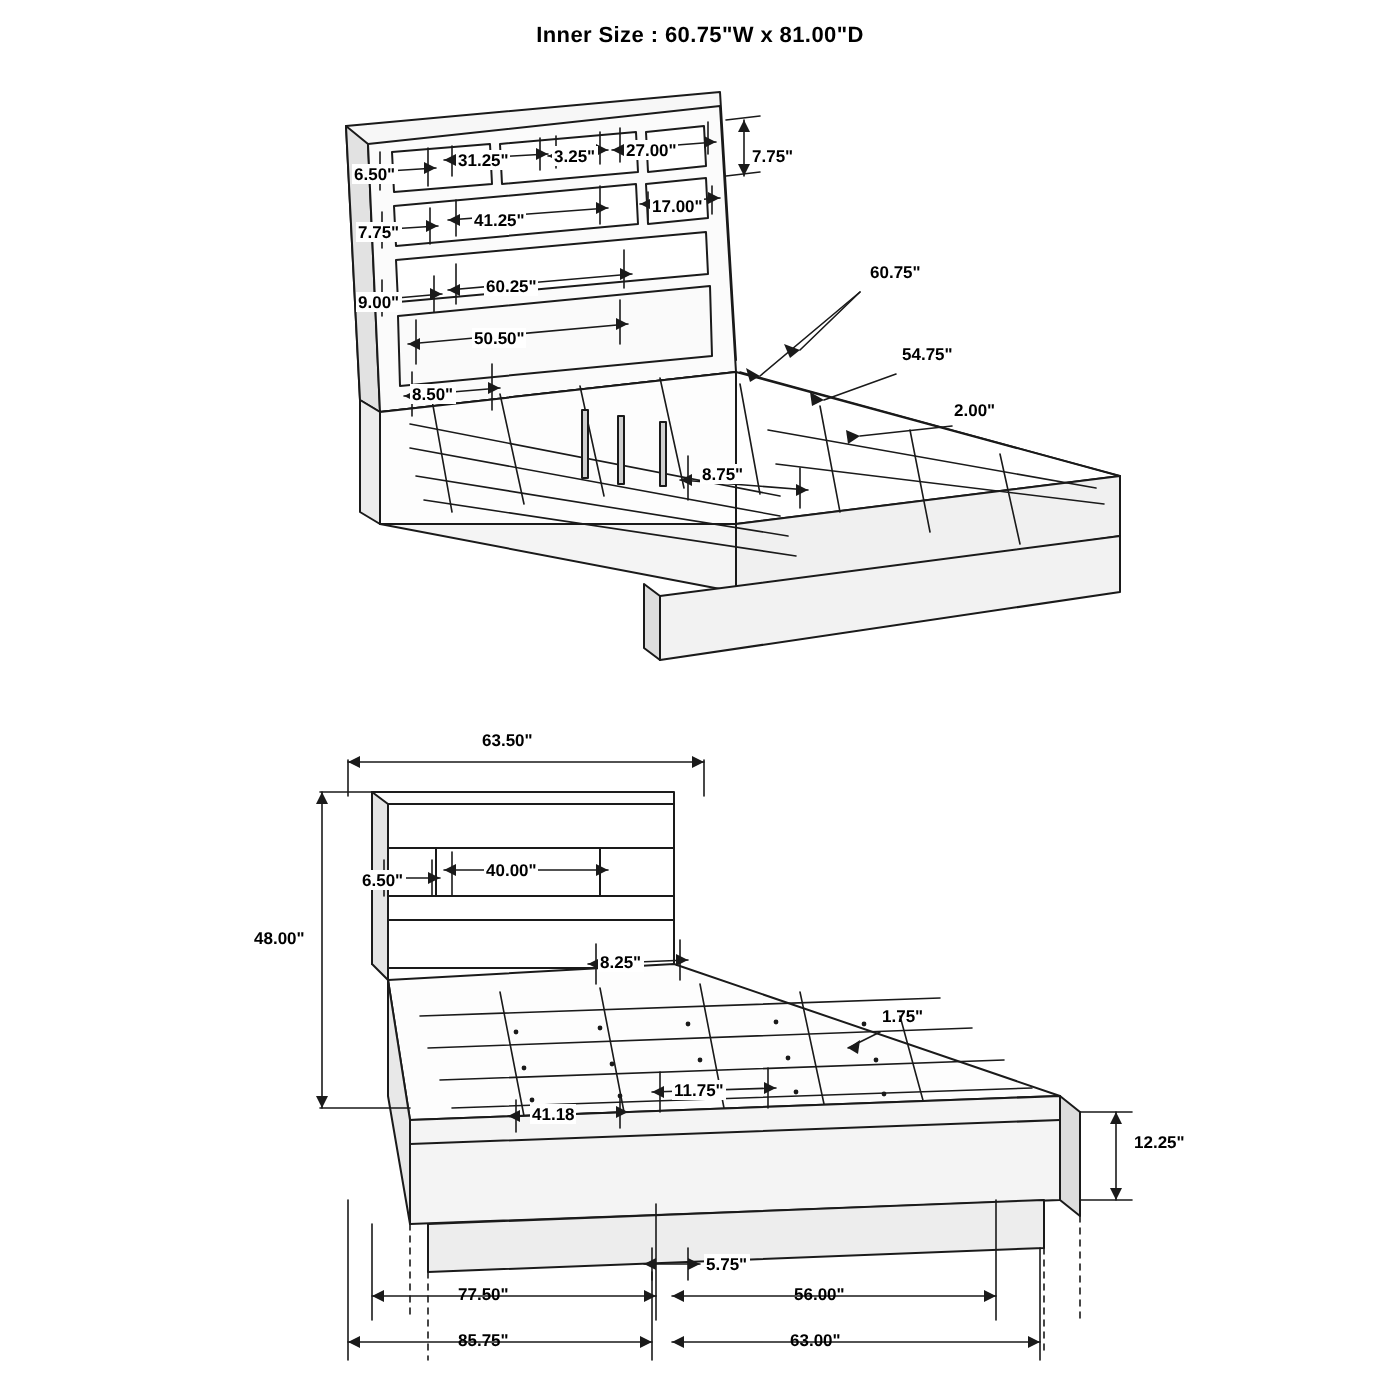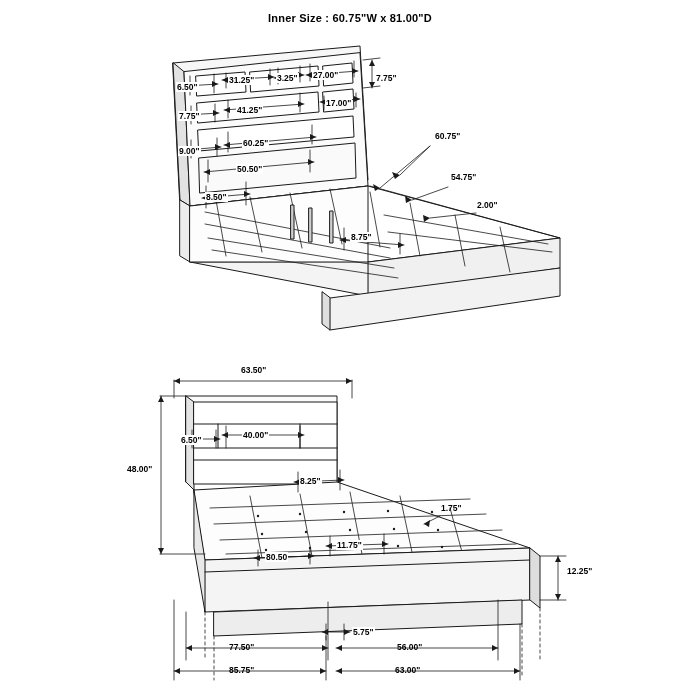--- a/index.html
+++ b/index.html
@@ -378,21 +378,21 @@
   <div class="dimtext plain" style="left:450px; top:172px;">54.75"</div>
   <div class="dimtext plain" style="left:476px; top:200px;">2.00"</div>
 
   <div class="dimtext plain" style="left:240px; top:365px;">63.50"</div>
   <div class="dimtext" style="left:180px; top:435px;">6.50"</div>
   <div class="dimtext" style="left:242px; top:430px;">40.00"</div>
   <div class="dimtext plain" style="left:126px; top:464px;">48.00"</div>
   <div class="dimtext" style="left:299px; top:476px;">8.25"</div>
   <div class="dimtext plain" style="left:440px; top:503px;">1.75"</div>
   <div class="dimtext" style="left:336px; top:540px;">11.75"</div>
-  <div class="dimtext" style="left:265px; top:552px;">80.50</div>
+  <div class="dimtext" style="left:265px; top:552px;">41.18</div>
   <div class="dimtext plain" style="left:566px; top:566px;">12.25"</div>
   <div class="dimtext" style="left:352px; top:627px;">5.75"</div>
   <div class="dimtext plain" style="left:228px; top:642px;">77.50"</div>
   <div class="dimtext plain" style="left:396px; top:642px;">56.00"</div>
   <div class="dimtext plain" style="left:228px; top:665px;">85.75"</div>
   <div class="dimtext plain" style="left:394px; top:665px;">63.00"</div>
 
 </div>
 
 </body></html>

